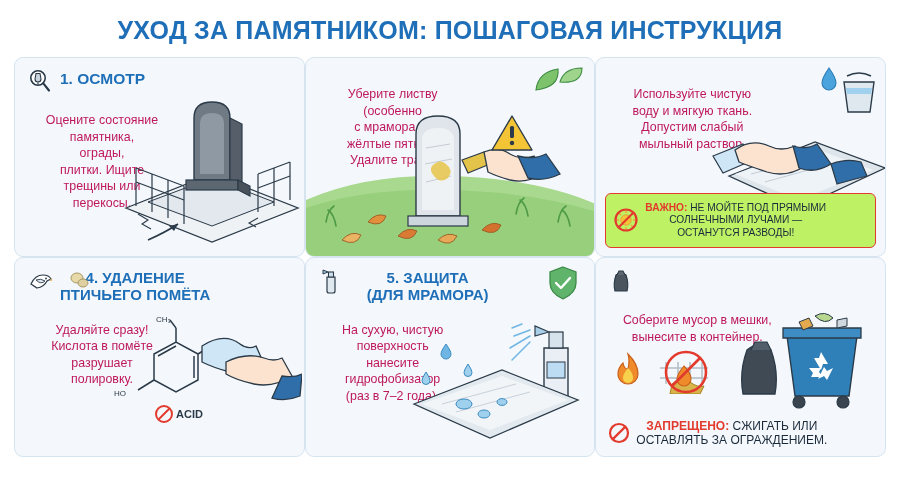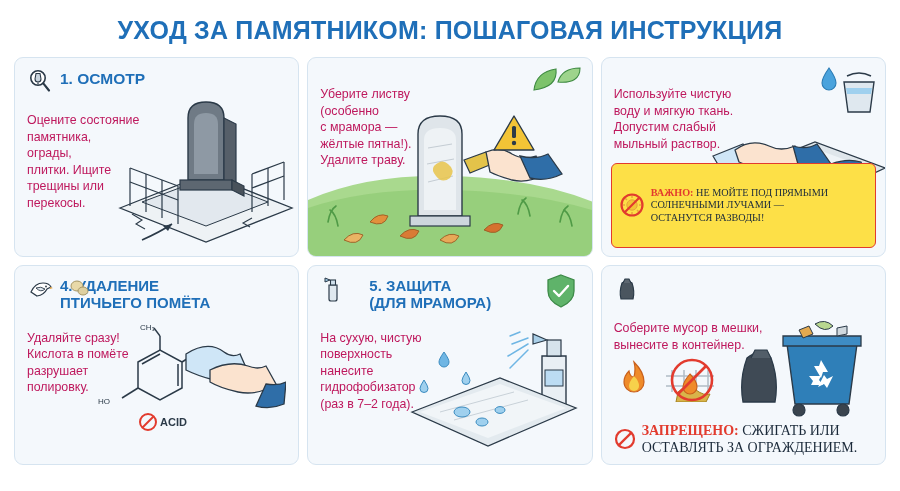--- a/index.html
+++ b/index.html
@@ -29,21 +29,21 @@
     color: #1f6fb8;
     letter-spacing: 0.2px;
     padding: 18px 0 14px 0;
     text-transform: uppercase;
     line-height: 1;
   }
   .grid {
     display: grid;
     grid-template-columns: 1fr 1fr 1fr;
     grid-template-rows: 200px 200px;
-    gap: 8px;
+    text-align: center;
   }
   .card {
     position: relative;
     background: #f4f8fc;
     border: 1px solid #d6e4f0;
     border-radius: 9px;
     box-sizing: border-box;
     padding: 10px 12px 8px 12px;
     overflow: hidden;
   }
@@ -79,47 +79,46 @@
   .art {
     position: absolute;
     pointer-events: none;
   }
   
   .warn {
     position: absolute;
     left: 9px;
     right: 9px;
     bottom: 8px;
-    background: #fde047;
+    background: #bef264;
     border: 1.6px solid #e23b2e;
     border-radius: 6px;
     display: flex;
     align-items: center;
     gap: 6px;
-    padding: 23px 7px;
+    padding: 8px 7px;
     box-sizing: border-box;
-    font-family: Liberation Serif, serif;
   }
   .warn-text {
     font-size: 10.2px;
     line-height: 1.22;
     color: #1b2a3a;
     white-space: pre-line;
   }
   .warn-label { color: #e23b2e; font-weight: bold; }
   .warn-plain {
     position: absolute;
     left: 12px;
     right: 10px;
     bottom: 8px;
     display: flex;
     align-items: center;
     gap: 6px;
   }
-  .warn-plain .warn-text { font-size: 14px; font-family: Liberation Serif, serif; }
+  .warn-plain .warn-text { font-size: 12px; }
   svg { display: block; }
 </style>
 </head>
 <body>
 
 <div class="page">
 
   <div class="title">УХОД ЗА ПАМЯТНИКОМ: ПОШАГОВАЯ ИНСТРУКЦИЯ</div>
 
   <div class="grid">
@@ -314,21 +313,21 @@
 разрушает
 полировку.</div>
 
       <div class="art" style="left:52px; top:8px;">
         <svg width="26" height="26" viewBox="0 0 26 26">
           <ellipse cx="10" cy="12" rx="6" ry="5" fill="#e8d9a8" stroke="#a79765" stroke-width="1"></ellipse>
           <ellipse cx="16" cy="17" rx="5" ry="4" fill="#ded0a0" stroke="#a79765" stroke-width="1"></ellipse>
         </svg>
       </div>
 
-      <div class="art" style="right:12px; top:52px;text-decoration:underline;">
+      <div class="art" style="right:2px; top:52px;text-decoration:underline;">
         <svg width="196" height="130" viewBox="0 0 196 130">
 
           <g stroke="#2b3a48" stroke-width="1.5" fill="none">
             <path d="M48 44 l22 -12 22 12 0 26 -22 12 -22 -12z"></path>
             <path d="M52 46 l18 -10"></path>
             <path d="M88 46 l0 22"></path>
             <path d="M70 32 l0 -14"></path>
             <path d="M92 44 l16 -10"></path>
             <path d="M48 70 l-16 10"></path>
           </g>

